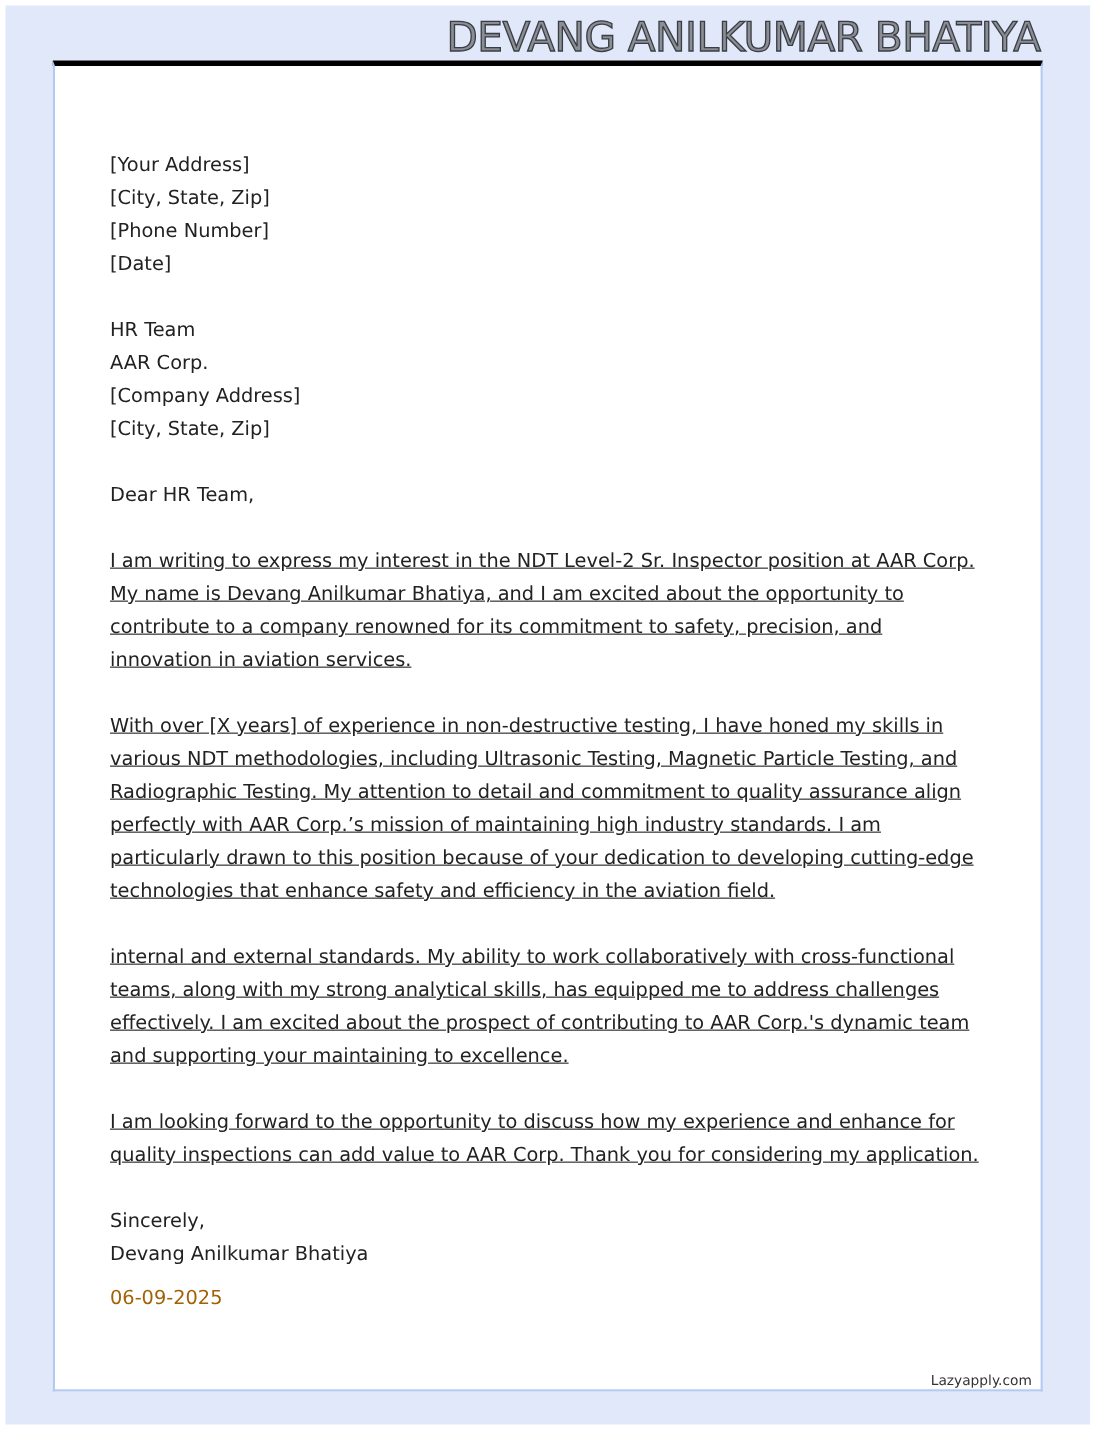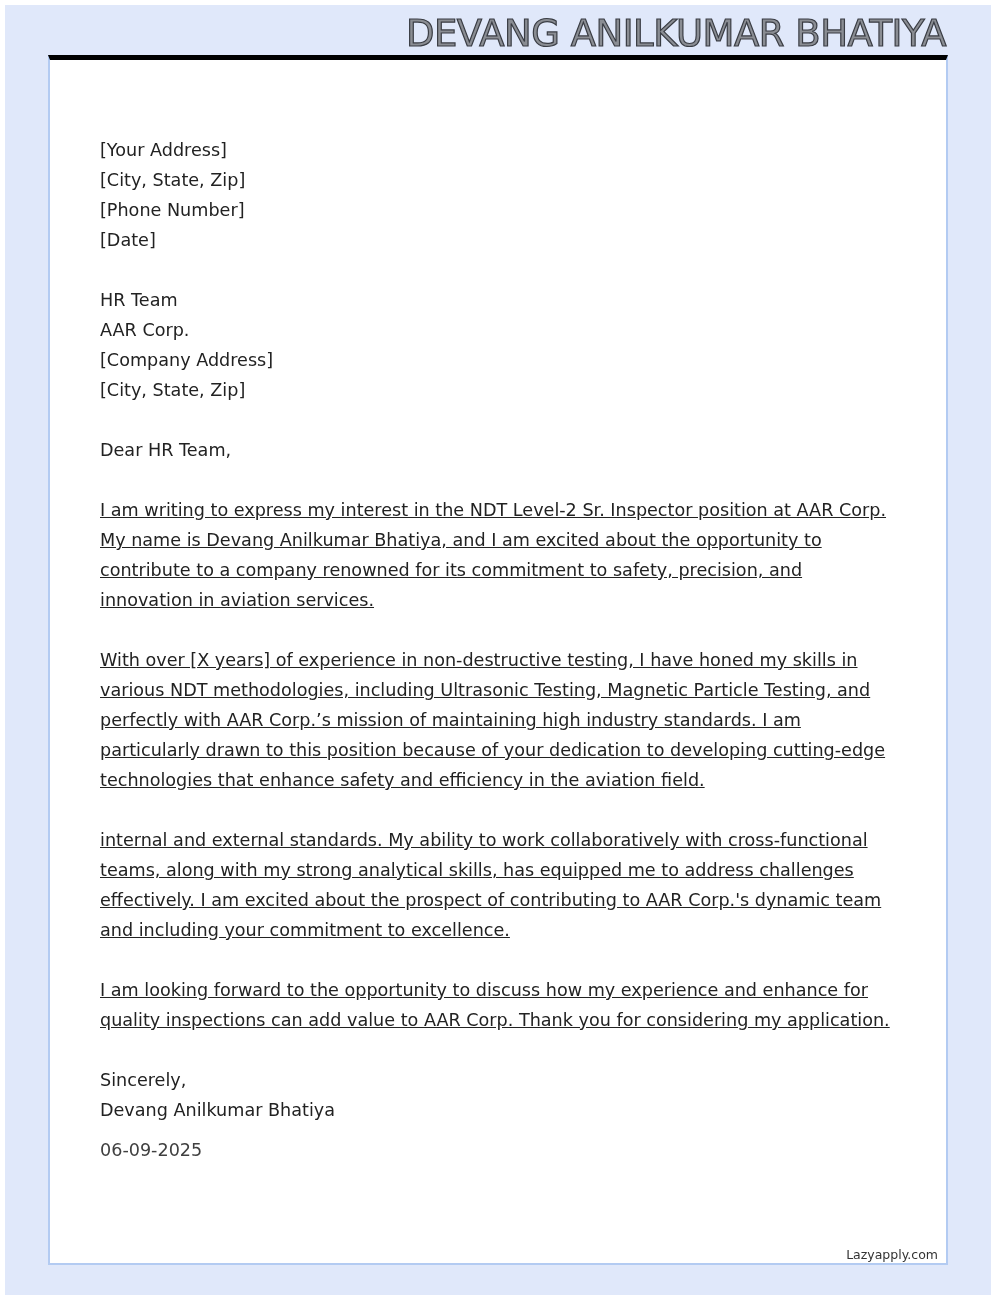--- a/index.html
+++ b/index.html
@@ -57,21 +57,21 @@
       line-height: 30px;
       color: #222222;
       margin-top: 37px;
     }
     .line { display: block; white-space: nowrap; }
     .gap { display: block; height: 30px; }
     .para { display: block; text-decoration: underline; }
     .date {
       display: block;
       margin-top: 10px;
-      color: #404040;
+      color: #a16207;
     }
     .footer {
       position: absolute;
       right: 8px;
       bottom: 0px;
       font-family: "DejaVu Sans", sans-serif;
       font-size: 12.5px;
       color: #333333;
       line-height: 16px;
       margin-left: 24px;
@@ -114,32 +114,33 @@
       <span class="line">My name is Devang Anilkumar Bhatiya, and I am excited about the opportunity to</span>
       <span class="line">contribute to a company renowned for its commitment to safety, precision, and</span>
       <span class="line">innovation in aviation services.</span>
     </div>
 
     <span class="gap"></span>
 
     <div class="para">
       <span class="line">With over [X years] of experience in non-destructive testing, I have honed my skills in</span>
       <span class="line">various NDT methodologies, including Ultrasonic Testing, Magnetic Particle Testing, and</span>
+      <span class="line">Radiographic Testing. My attention to detail and commitment to quality assurance align</span>
       <span class="line">perfectly with AAR Corp.’s mission of maintaining high industry standards. I am</span>
       <span class="line">particularly drawn to this position because of your dedication to developing cutting-edge</span>
       <span class="line">technologies that enhance safety and efficiency in the aviation field.</span>
     </div>
 
     <span class="gap"></span>
 
     <div class="para">
       <span class="line">internal and external standards. My ability to work collaboratively with cross-functional</span>
       <span class="line">teams, along with my strong analytical skills, has equipped me to address challenges</span>
       <span class="line">effectively. I am excited about the prospect of contributing to AAR Corp.'s dynamic team</span>
-      <span class="line">and including your commitment to excellence.</span>
+      <span class="line">and supporting your maintaining to excellence.</span>
     </div>
 
     <span class="gap"></span>
 
     <div class="para">
       <span class="line">I am looking forward to the opportunity to discuss how my experience and enhance for</span>
       <span class="line">quality inspections can add value to AAR Corp. Thank you for considering my application.</span>
     </div>
 
     <span class="gap"></span>

